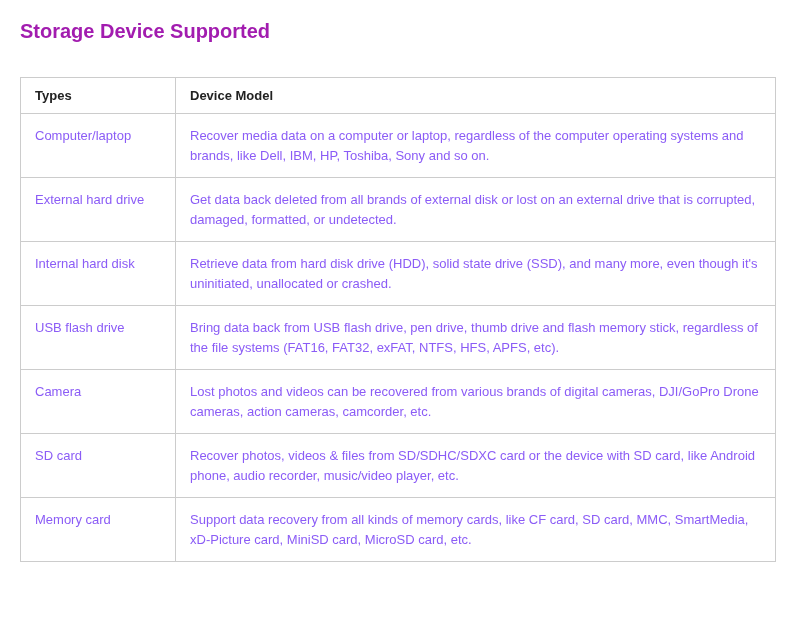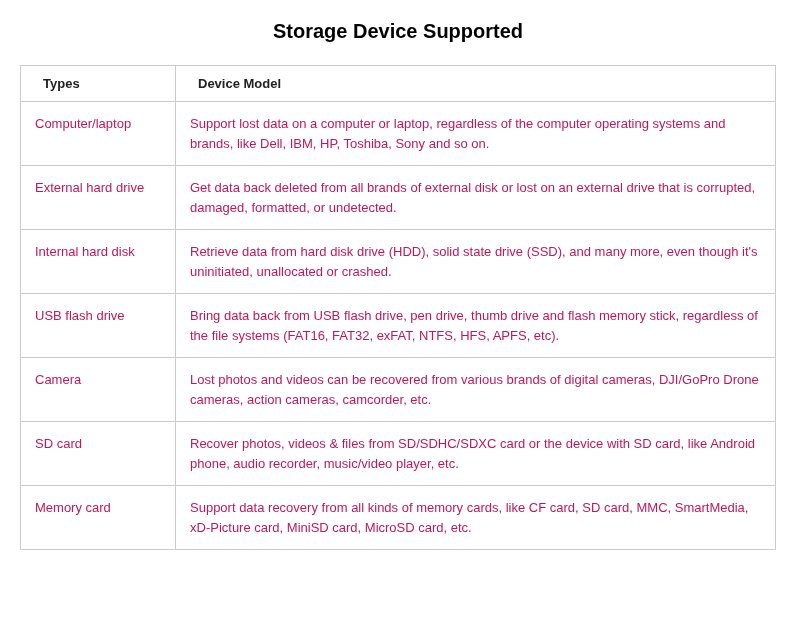--- a/index.html
+++ b/index.html
@@ -16,52 +16,51 @@
       width: 796px;
       min-height: 625px;
     }
 
     .page-container {
       width: 796px;
       padding: 20px 20px 20px 20px;
     }
 
     .page-title {
-      text-align: center;
       font-size: 20px;
       font-weight: bold;
-      margin-bottom: 22px;
-      color: #000000;
+      margin-bottom: 34px;
+      color: #a21caf;
     }
 
     table {
       width: 100%;
       border-collapse: collapse;
       border: 1px solid #ccc;
     }
 
     thead tr {
       background-color: #f5f5f5;
     }
 
     th {
-      padding: 10px 22px;
+      padding: 10px 14px;
       text-align: left;
       font-size: 13px;
       font-weight: bold;
       border: 1px solid #ccc;
       color: #222;
     }
 
     td {
       padding: 12px 14px;
       border: 1px solid #ccc;
       vertical-align: top;
       line-height: 1.5;
-      color: #be185d;
+      color: #8b5cf6;
       margin-left: 12px;
     }
 
     td.type-col {
       width: 155px;
       font-size: 13px;
       white-space: nowrap;
     }
 
     td.desc-col {
@@ -85,21 +84,21 @@
   <table>
     <thead>
       <tr>
         <th>Types</th>
         <th>Device Model</th>
       </tr>
     </thead>
     <tbody id="table-body">
     <tr>
           <td class="type-col">Computer/laptop</td>
-          <td class="desc-col">Support lost data on a computer or laptop, regardless of the computer operating systems and brands, like Dell, IBM, HP, Toshiba, Sony and so on.</td>
+          <td class="desc-col">Recover media data on a computer or laptop, regardless of the computer operating systems and brands, like Dell, IBM, HP, Toshiba, Sony and so on.</td>
         </tr>
         <tr>
           <td class="type-col">External hard drive</td>
           <td class="desc-col">Get data back deleted from all brands of external disk or lost on an external drive that is corrupted, damaged, formatted, or undetected.</td>
         </tr>
         <tr>
           <td class="type-col">Internal hard disk</td>
           <td class="desc-col">Retrieve data from hard disk drive (HDD), solid state drive (SSD), and many more, even though it's uninitiated, unallocated or crashed.</td>
         </tr>
         <tr>

